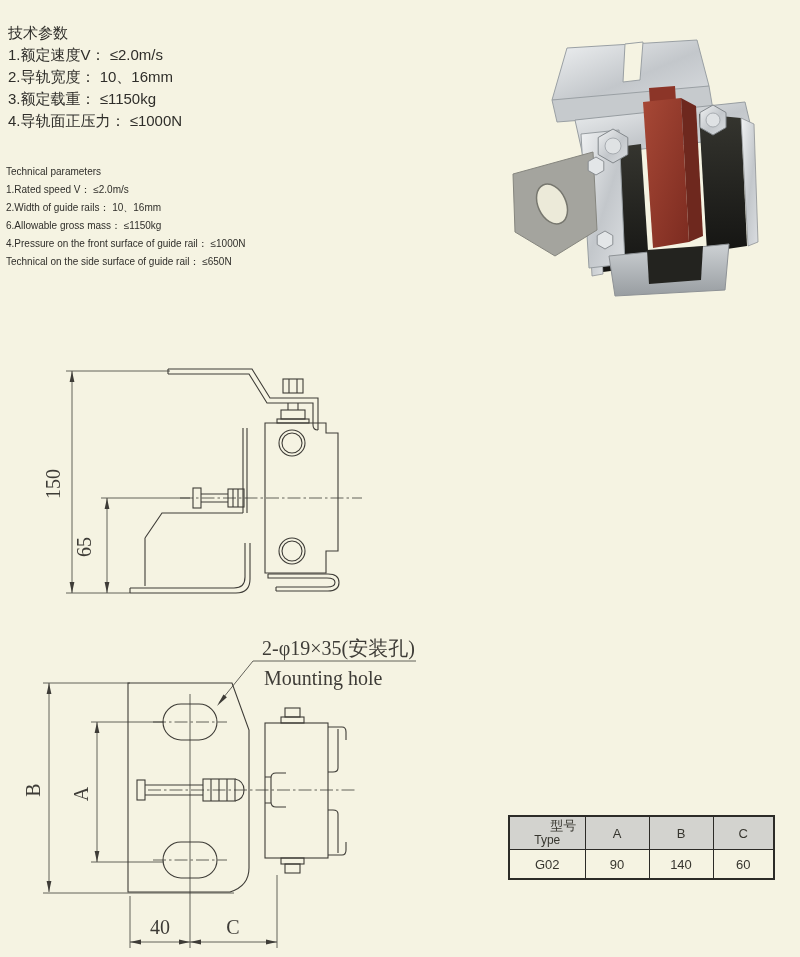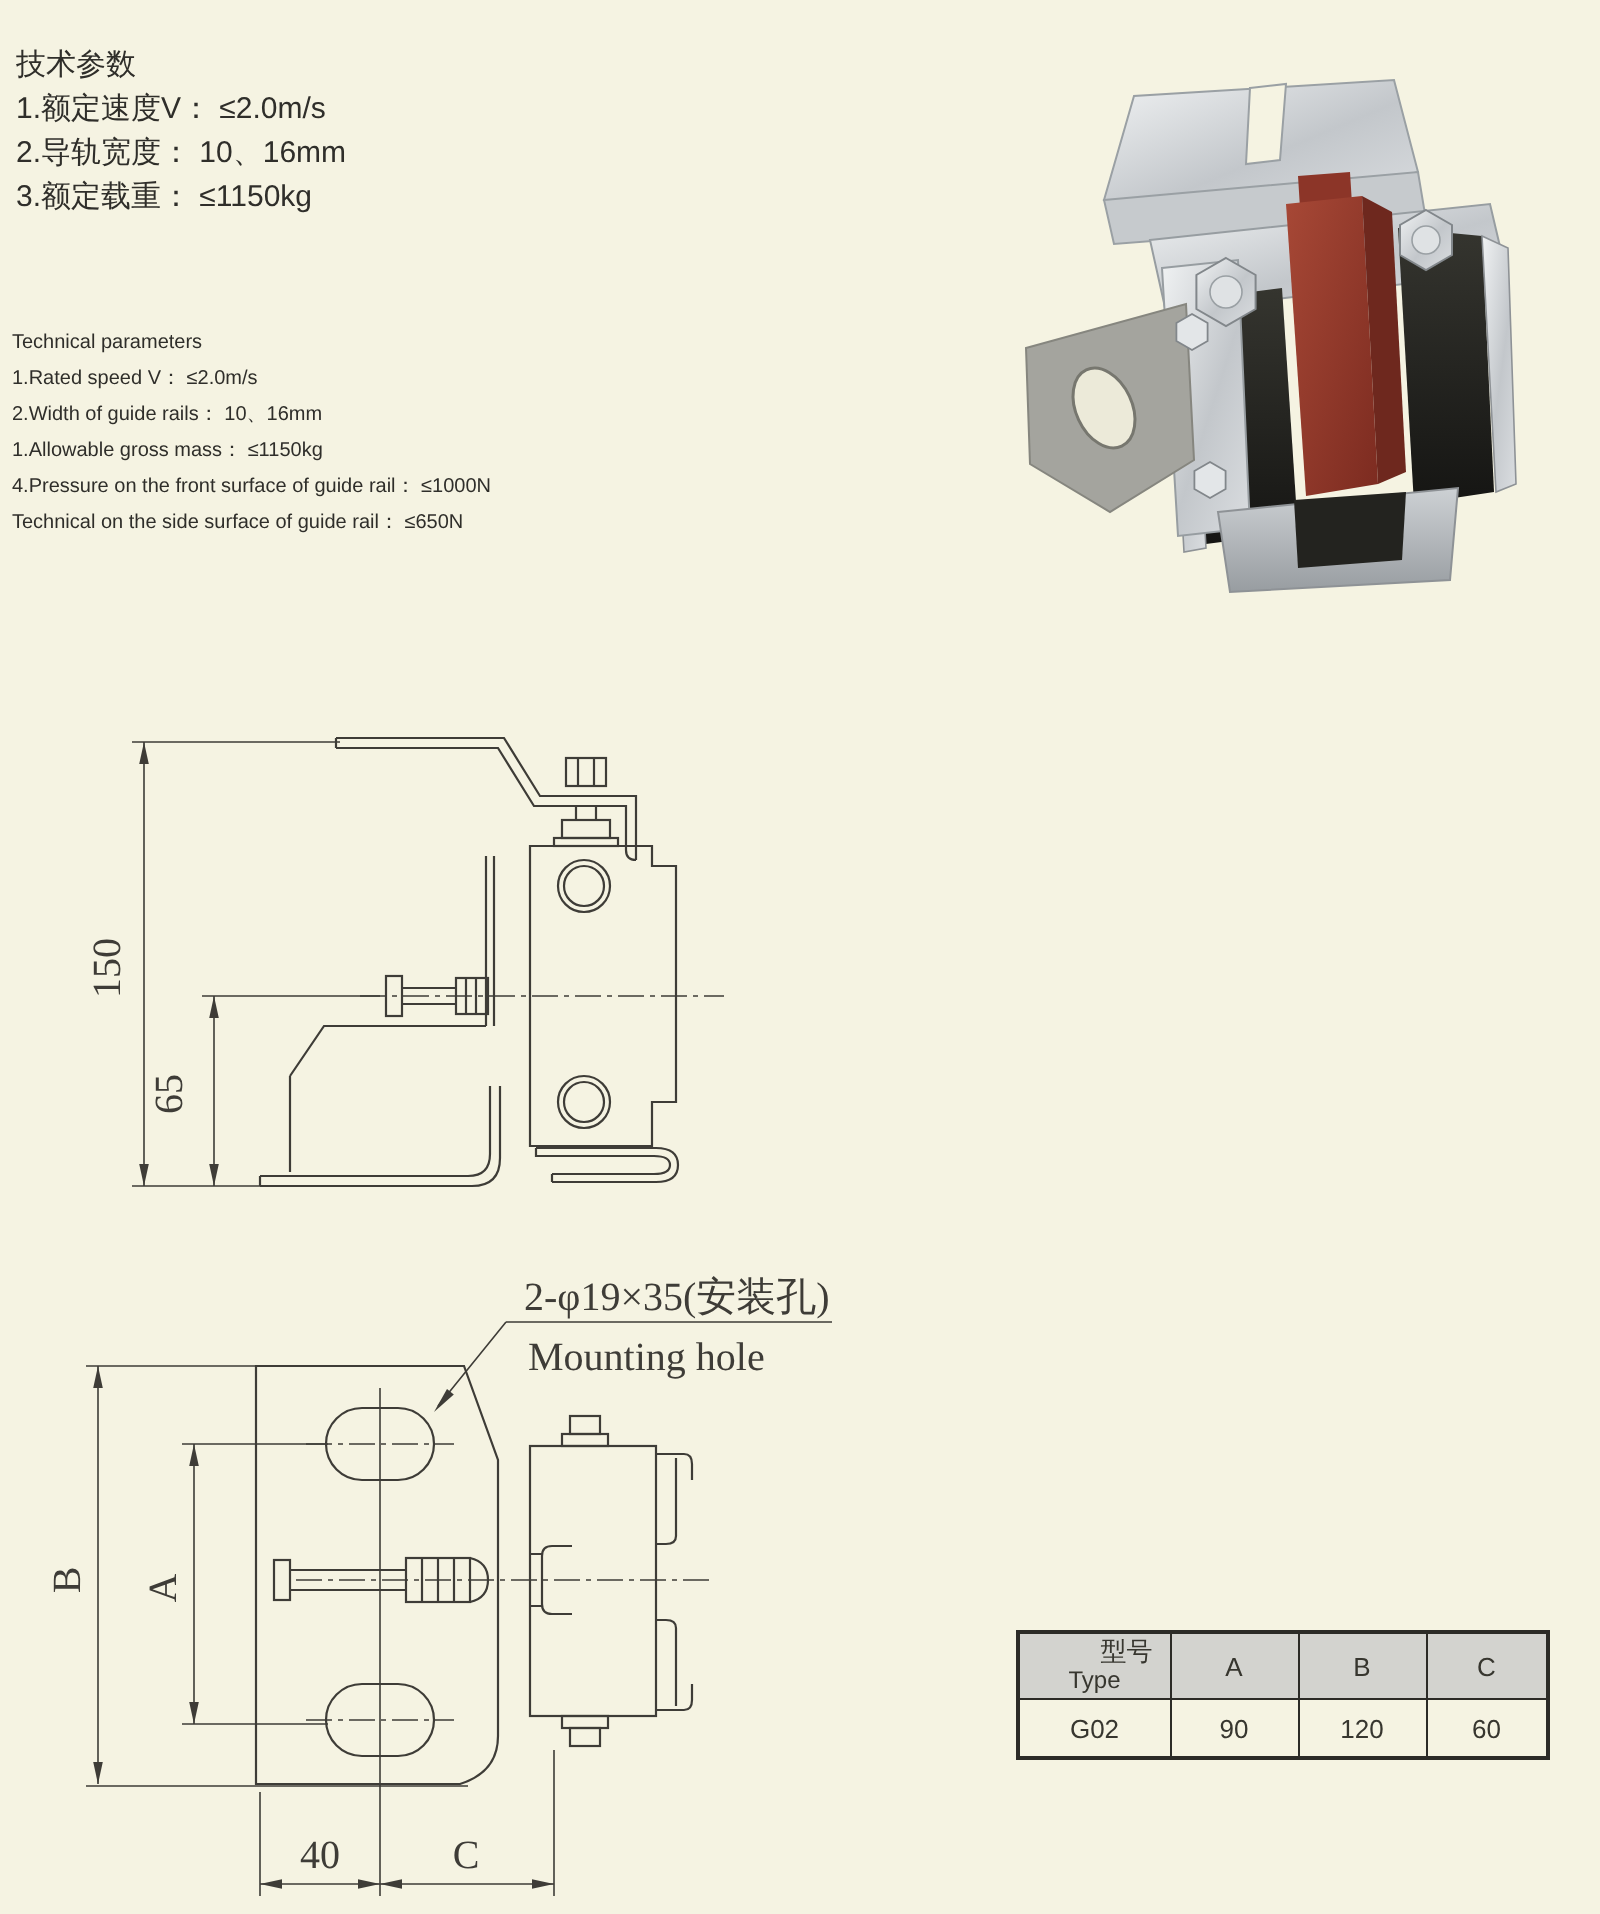--- a/index.html
+++ b/index.html
@@ -40,27 +40,28 @@
 </head>
 <body>
 
 <div class="page">
 
   <div class="abs specs-cn">
     <div>技术参数</div>
     <div>1.额定速度V： ≤2.0m/s</div>
     <div>2.导轨宽度： 10、16mm</div>
     <div>3.额定载重： ≤1150kg</div>
+    <div>4.导轨面正压力： ≤1000N</div>
   </div>
 
   <div class="abs specs-en">
     <div>Technical parameters</div>
     <div>1.Rated speed V： ≤2.0m/s</div>
     <div>2.Width of guide rails： 10、16mm</div>
-    <div>1.Allowable gross mass： ≤1150kg</div>
+    <div>6.Allowable gross mass： ≤1150kg</div>
     <div>4.Pressure on the front surface of guide rail： ≤1000N</div>
     <div>Technical on the side surface of guide rail： ≤650N</div>
   </div>
 
   <svg class="abs" style="left:497px;top:18px;" width="286" height="284" viewBox="0 0 286 284">
     <defs>
       <linearGradient id="zinc" x1="0" y1="0" x2="1" y2="1">
         <stop offset="0" stop-color="#f0f2f3"></stop>
           <stop offset="0.55" stop-color="#c3c7cb"></stop>
           <stop offset="1" stop-color="#dadde0"></stop>
@@ -233,19 +234,19 @@
           <span class="s2">Type</span>
         </span>
       </th>
       <th>A</th>
       <th>B</th>
       <th>C</th>
     </tr>
     <tr>
       <td>G02</td>
       <td>90</td>
-      <td>120</td>
+      <td>140</td>
       <td>60</td>
     </tr>
   </tbody>
     </table>
 
 </div>
 
 </body></html>

